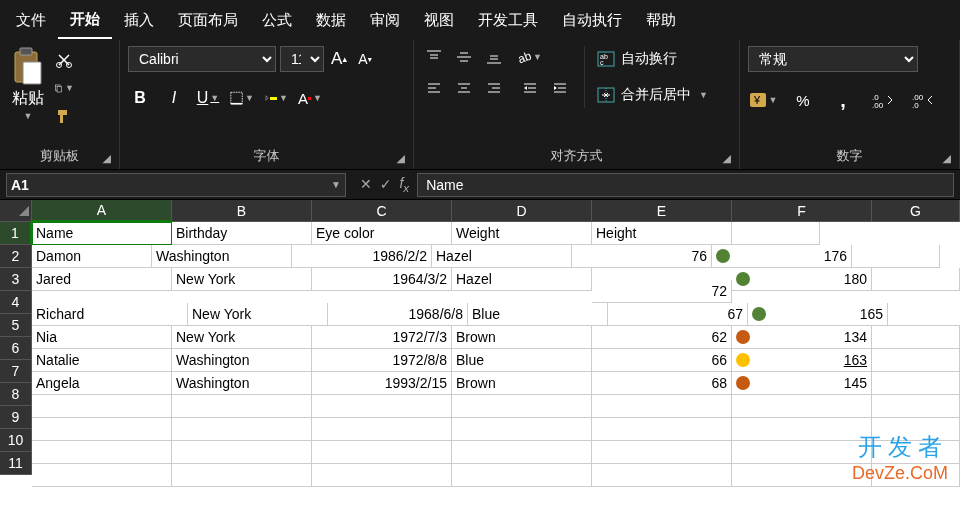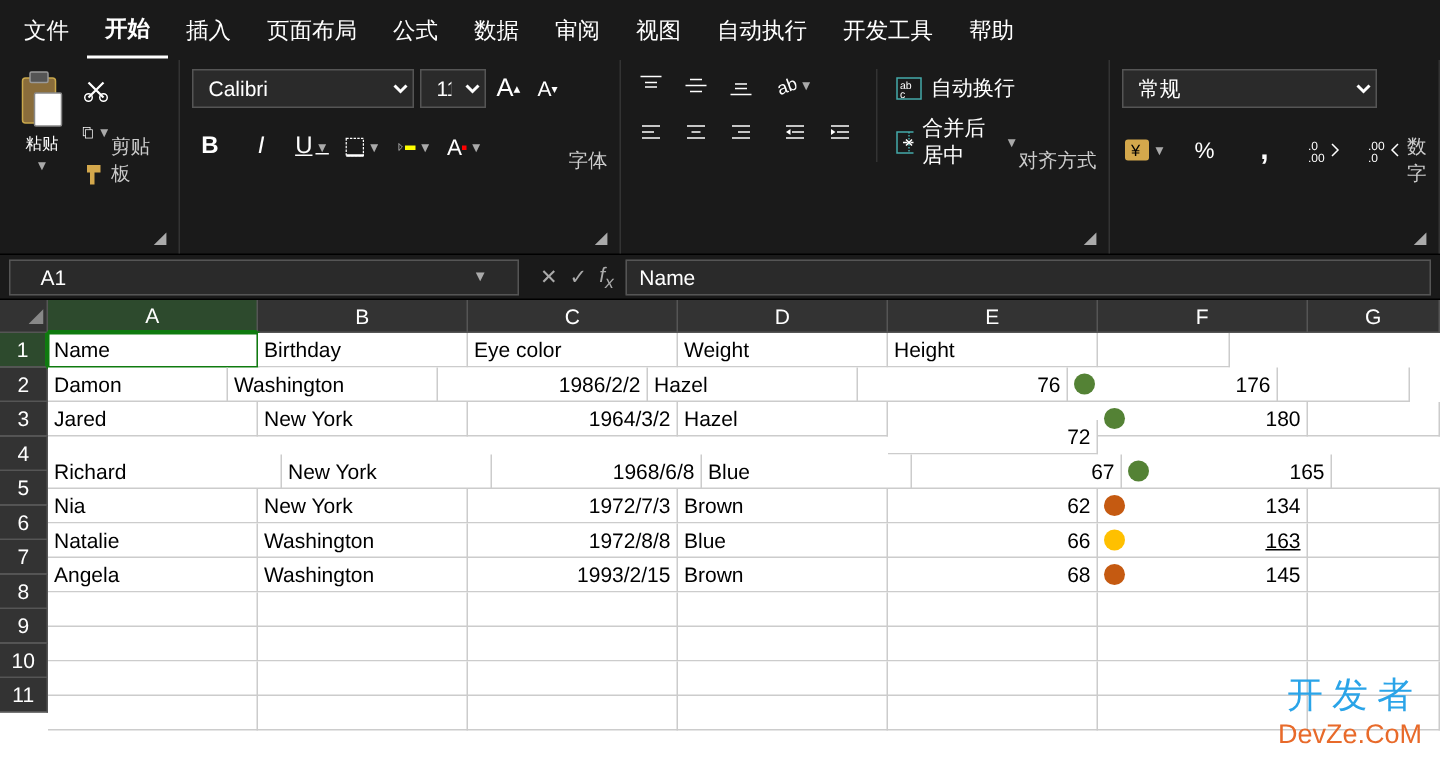--- a/index.html
+++ b/index.html
@@ -5,29 +5,29 @@
 * { box-sizing: border-box; margin: 0; padding: 0; font-family: "Microsoft YaHei", "Segoe UI", sans-serif; }
 body { background: #1a1a1a; color: #fff; width: 960px; height: 506px; overflow: hidden; }
 
 
 .menu-bar { display: flex; align-items: center; height: 40px; background: #1a1a1a; padding: 0 4px; gap: 0; }
 .menu-item { padding: 8px 12px; font-size: 15px; cursor: pointer; }
 .menu-item.active { border-bottom: 2px solid #fff; font-weight: 600; text-align: right; }
 
 
 .ribbon { display: flex; background: #1a1a1a; height: 130px; border-bottom: 1px solid #000; }
-.ribbon-group { display: flex; flex-direction: row; border-right: 1px solid #333; padding: 6px 8px 2px 8px; }
+.ribbon-group { display: flex; flex-direction: column; border-right: 1px solid #333; padding: 6px 8px 2px 8px; }
 .ribbon-group-body { flex: 1; display: flex; align-items: flex-start; gap: 6px; }
 .ribbon-group-label { display: flex; justify-content: center; align-items: center; font-size: 13px; color: #ccc; padding: 2px 0; position: relative; }
 .ribbon-launcher { position: absolute; right: 0; bottom: 2px; font-size: 11px; color: #aaa; cursor: pointer; }
 
 
 .clip-col1 { display: flex; flex-direction: column; align-items: center; gap: 2px; }
 .paste-icon { width: 40px; height: 40px; display: flex; align-items: center; justify-content: center; }
-.paste-label { font-size: 11px; font-family: Liberation Serif, serif; }
+.paste-label { font-size: 16px; font-family: Liberation Serif, serif; }
 .clip-col2 { display: flex; flex-direction: column; gap: 8px; padding-top: 4px; }
 .small-icon { width: 20px; height: 20px; display: flex; align-items: center; justify-content: center; color: #fff; }
 
 
 .font-row1 { display: flex; gap: 4px; align-items: center; margin-bottom: 8px; }
 .font-select { background: #2a2a2a; border: 1px solid #555; color: #fff; font-size: 14px; height: 26px; padding: 2px 6px; }
 .font-name { width: 148px; }
 .font-size { width: 44px; }
 .font-btn { width: 22px; height: 22px; display: flex; align-items: center; justify-content: center; color: #fff; font-size: 15px; cursor: pointer; }
 .font-row2 { display: flex; gap: 10px; align-items: center; }
@@ -43,21 +43,21 @@
 .wrap-row { display: flex; align-items: center; gap: 6px; font-size: 14px; cursor: pointer; height: 26px; }
 .merge-row { display: flex; align-items: center; gap: 6px; font-size: 14px; cursor: pointer; height: 26px; }
 
 
 .num-select { background: #2a2a2a; border: 1px solid #555; color: #fff; font-size: 14px; height: 26px; padding: 2px 6px; width: 170px; }
 .num-row2 { display: flex; gap: 10px; margin-top: 10px; }
 .num-btn { width: 30px; height: 24px; display: flex; align-items: center; justify-content: center; cursor: pointer; font-size: 15px; }
 
 
 .formula-bar { display: flex; align-items: center; height: 30px; background: #1a1a1a; border-bottom: 1px solid #000; }
-.name-box { width: 340px; background: #2a2a2a; border: 1px solid #555; color: #fff; font-size: 14px; height: 24px; padding: 2px 20px; margin: 10px 6px; display: flex; align-items: center; justify-content: space-between; }
+.name-box { width: 340px; background: #2a2a2a; border: 1px solid #555; color: #fff; font-size: 14px; height: 24px; padding: 2px 4px; margin: 10px 6px; display: flex; align-items: center; justify-content: space-between; font-weight: bold; }
 .fx-group { display: flex; align-items: center; gap: 8px; padding: 0 8px; color: #aaa; }
 .fx-btn { cursor: pointer; font-size: 14px; }
 .formula-input { flex: 1; background: #2a2a2a; border: 1px solid #555; color: #fff; font-size: 14px; height: 24px; padding: 2px 8px; margin-right: 6px; }
 
 
 .sheet { display: flex; background: #fff; height: 306px; position: relative; }
 .corner { width: 32px; height: 22px; background: #333; border-right: 1px solid #555; border-bottom: 1px solid #555; display: flex; align-items: center; justify-content: flex-end; }
 .corner svg { width: 10px; height: 10px; margin: 2px; }
 .col-headers { display: flex; position: absolute; left: 32px; top: 0; }
 .col-header { height: 22px; background: #333; color: #fff; border-right: 1px solid #555; border-bottom: 1px solid #555; display: flex; align-items: center; justify-content: center; font-size: 14px; }
@@ -68,40 +68,40 @@
 .cells { position: absolute; left: 32px; top: 22px; }
 .row { display: flex; }
 .cell { height: 23px; background: #fff; color: #000; border-right: 1px solid #ccc; border-bottom: 1px solid #ccc; font-size: 14px; padding: 2px 4px; display: flex; align-items: center; overflow: hidden; white-space: nowrap; }
 .cell.right { justify-content: flex-end; }
 .cell.selected { outline: 2px solid #0f7b0f; outline-offset: -1px; }
 .dot { width: 14px; height: 14px; border-radius: 50%; margin-right: 4px; flex-shrink: 0; }
 .dot.green { background: #548235; }
 .dot.yellow { background: #ffc000; }
 .dot.red { background: #c55a11; }
 
-.watermark { position: absolute; right: 12px; bottom: 6px; text-align: right; pointer-events: none; }
+.watermark { position: absolute; right: 12px; bottom: 22px; text-align: right; pointer-events: none; }
 .wm1 { color: #2aa4e8; font-size: 24px; letter-spacing: 6px; font-weight: 300; }
 .wm2 { color: #e86a2a; font-size: 18px; font-weight: 400; }
 
 svg { display: block; }
 </style>
 </head>
 <body>
 
 <div class="menu-bar" id="menu-bar">
     <div class="menu-item">文件</div>
     <div class="menu-item active">开始</div>
     <div class="menu-item">插入</div>
     <div class="menu-item">页面布局</div>
     <div class="menu-item">公式</div>
     <div class="menu-item">数据</div>
     <div class="menu-item">审阅</div>
     <div class="menu-item">视图</div>
+    <div class="menu-item">开发工具</div>
     <div class="menu-item">自动执行</div>
-    <div class="menu-item">开发工具</div>
     <div class="menu-item">帮助</div>
   </div>
 
 <div class="ribbon">
 
   <div class="ribbon-group" style="width:120px">
     <div class="ribbon-group-body">
       <div class="clip-col1">
         <div class="paste-icon">
           <svg width="34" height="40" viewBox="0 0 34 40">

